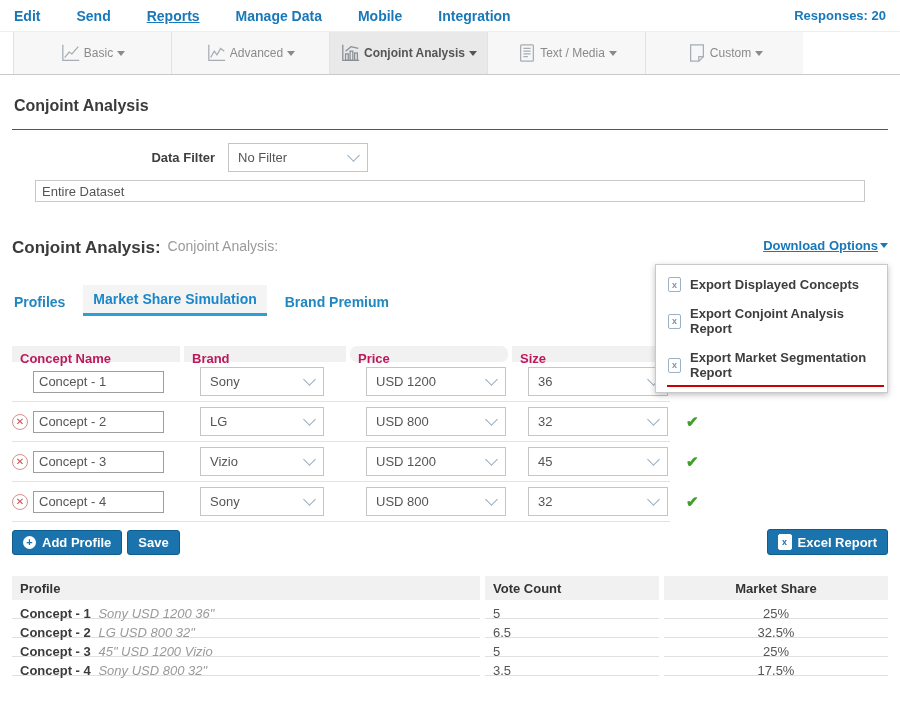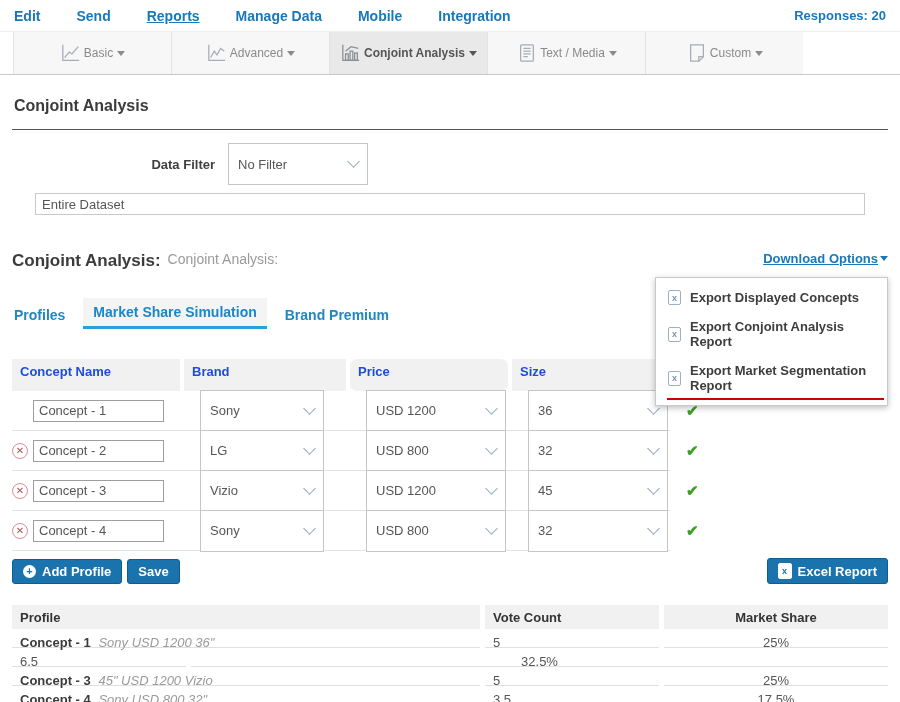--- a/index.html
+++ b/index.html
@@ -31,21 +31,21 @@
   .tb-ico path,.tb-ico rect,.tb-ico polyline{fill:none;stroke:#a6adb5;stroke-width:1.4;}
   .tb-tab.active .tb-ico path,.tb-tab.active .tb-ico rect,.tb-tab.active .tb-ico polyline{stroke:#8a8f96;}
   .caret{display:inline-block;width:0;height:0;border-left:4px solid transparent;border-right:4px solid transparent;border-top:5px solid currentColor;margin-left:2px;}
   
   .page-title{margin:22px 14px 14px;font-size:16px;font-weight:700;color:#3b3b3b;}
   .title-rule{border:none;border-top:1px solid #555;margin:0 12px;}
   
   .filter-row{display:flex;align-items:center;margin:13px 12px 0;}
   .filter-label{width:203px;text-align:right;font-weight:700;color:#3f3f3f;}
   .fselect{
-    height:42px;border:1px solid #c5c5c5;background:#fff;display:flex;align-items:center;
+    height:29px;border:1px solid #c5c5c5;background:#fff;display:flex;align-items:center;
     justify-content:space-between;padding:0 9px;color:#555;cursor:pointer;
   }
   .filter-select{width:140px;margin-left:13px;}
   .chev{width:9px;height:9px;border-right:1.4px solid #92a7bb;border-bottom:1.4px solid #92a7bb;transform:rotate(45deg);margin-top:-5px;flex:0 0 auto;}
   .dataset-input{
     display:block;margin:8px 34px 0 35px;width:830px;height:22px;border:1px solid #c9c9c9;
     padding:0 6px;font-family:inherit;font-size:13px;color:#555;
   }
   
   .section-head{display:flex;align-items:flex-start;margin:36px 12px 0;position:relative;}
@@ -63,21 +63,21 @@
     width:13px;height:15px;border:1px solid #9db1c5;border-radius:2px;color:#7a93ad;
     font-size:9px;font-weight:700;display:flex;align-items:center;justify-content:center;flex:0 0 auto;background:#fff;
   }
   
   .rtabs{display:flex;align-items:flex-end;gap:16px;margin:27px 12px 0;}
   .rtab{color:#2187c0;font-size:14px;font-weight:600;padding:6px 2px;cursor:pointer;}
   .rtab.active{background:#f4f4f4;border-bottom:3px solid var(--underline);padding:6px 10px;color:#1b87c9;}
   
   .sim{margin:30px 12px 0;position:relative;}
   .sim-head{display:flex;gap:4px;}
-  .sim-head .hcell{background:#f1f1f1;font-weight:700;color:#1d4ed8;padding:5px 8px;height:32px;}
+  .sim-head .hcell{background:#f1f1f1;font-weight:700;color:#be185d;padding:5px 8px;height:16px;}
   .w-name{width:168px;} .w-brand{width:162px;} .w-price{width:158px;border-radius:7px;} .w-size{width:158px;}
   .run-btn{position:absolute;top:0;right:0;}
   .btn{
     background:var(--btn);border:1px solid var(--btn-border);color:#fff;font-weight:700;font-size:13px;
     padding:4px 10px;border-radius:3px;cursor:pointer;display:inline-flex;align-items:center;gap:6px;font-family:inherit;
   }
   .sim-row{display:flex;align-items:center;}
   .sim-cols{display:flex;align-items:center;gap:4px;width:658px;border-bottom:1px solid #e3e3e3;padding:5px 0;height:40px;}
   .cell-name{width:168px;display:flex;align-items:center;}
   .del{
@@ -361,20 +361,24 @@
   <div class="res-row">
     <div class="cell rw-profile">
       <span class="pname">Concept - 1</span>
       <span class="pdetail">Sony USD 1200 36"</span>
     </div>
     <div class="cell rw-votes">5</div>
     <div class="cell rw-share">25%</div>
   </div>
 
   <div class="res-row">
+    <div class="cell rw-profile">
+      <span class="pname">Concept - 2</span>
+      <span class="pdetail">LG USD 800 32"</span>
+    </div>
     <div class="cell rw-votes">6.5</div>
     <div class="cell rw-share">32.5%</div>
   </div>
 
   <div class="res-row">
     <div class="cell rw-profile">
       <span class="pname">Concept - 3</span>
       <span class="pdetail">45" USD 1200 Vizio</span>
     </div>
     <div class="cell rw-votes">5</div>

